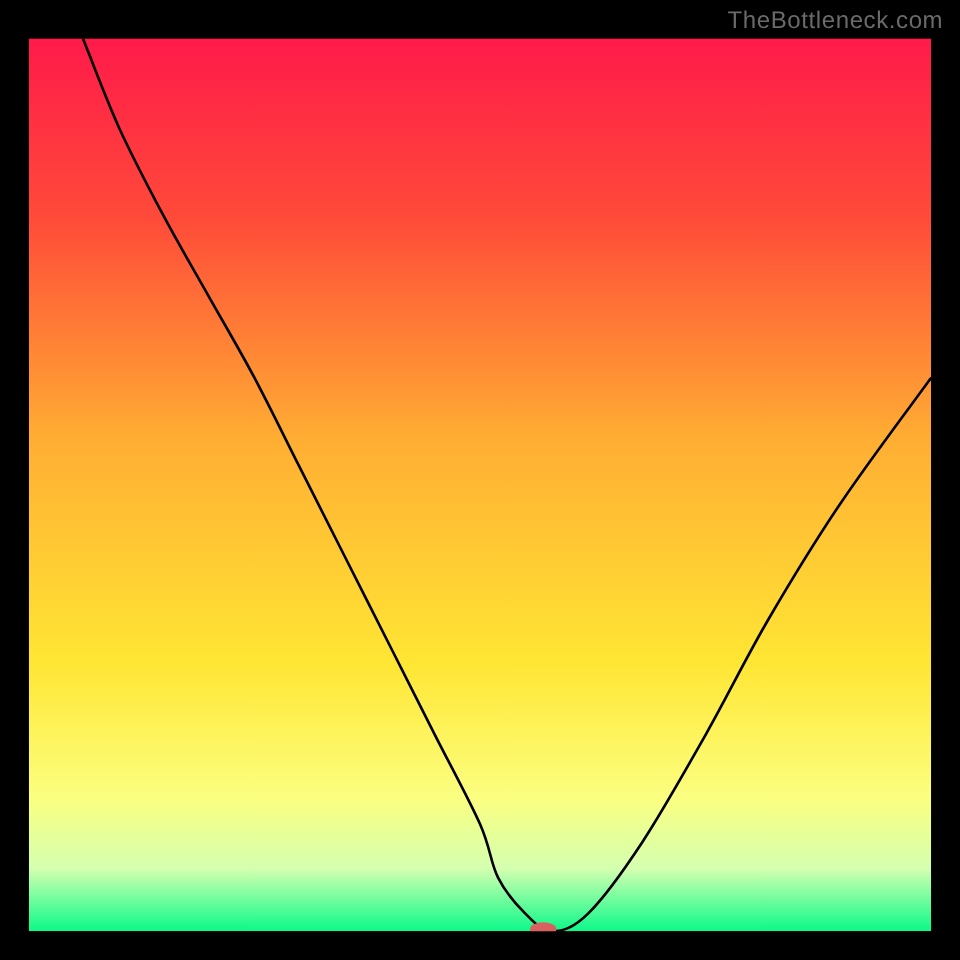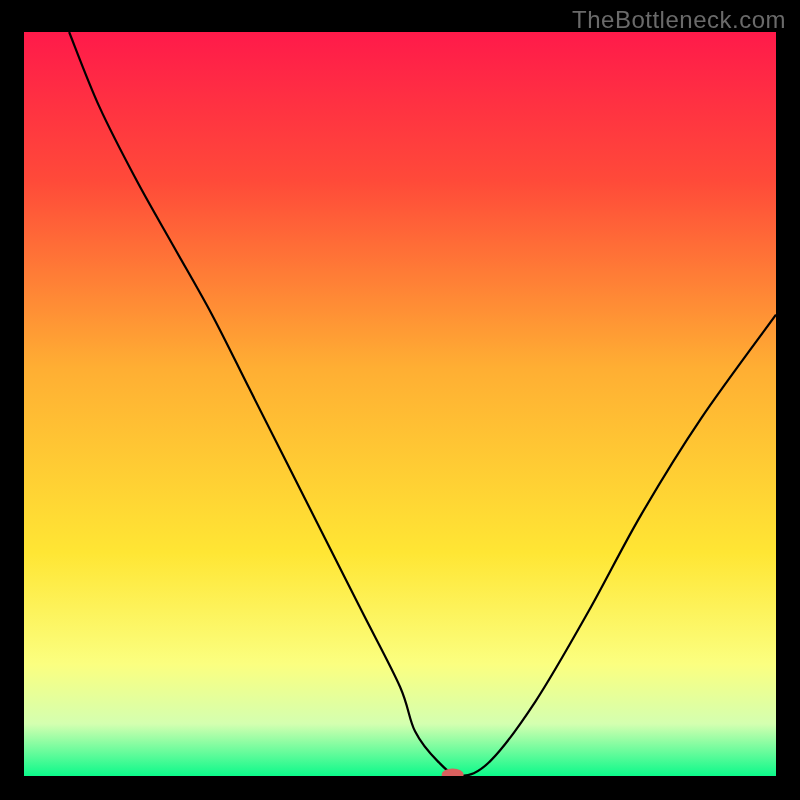--- a/index.html
+++ b/index.html
@@ -15,21 +15,21 @@
     position: relative;
     width: 800px;
     height: 800px;
     background: #000;
   }
   .watermark {
     position: absolute;
     top: 6px;
     right: 14px;
     color: #6a6a6a;
-    font-size: 24px;
+    font-size: 20px;
     font-weight: 500;
     letter-spacing: 0.5px;
     z-index: 5;
   }
   .plot-wrap {
     position: absolute;
     left: 24px;
     top: 32px;
     width: 752px;
     height: 744px;

